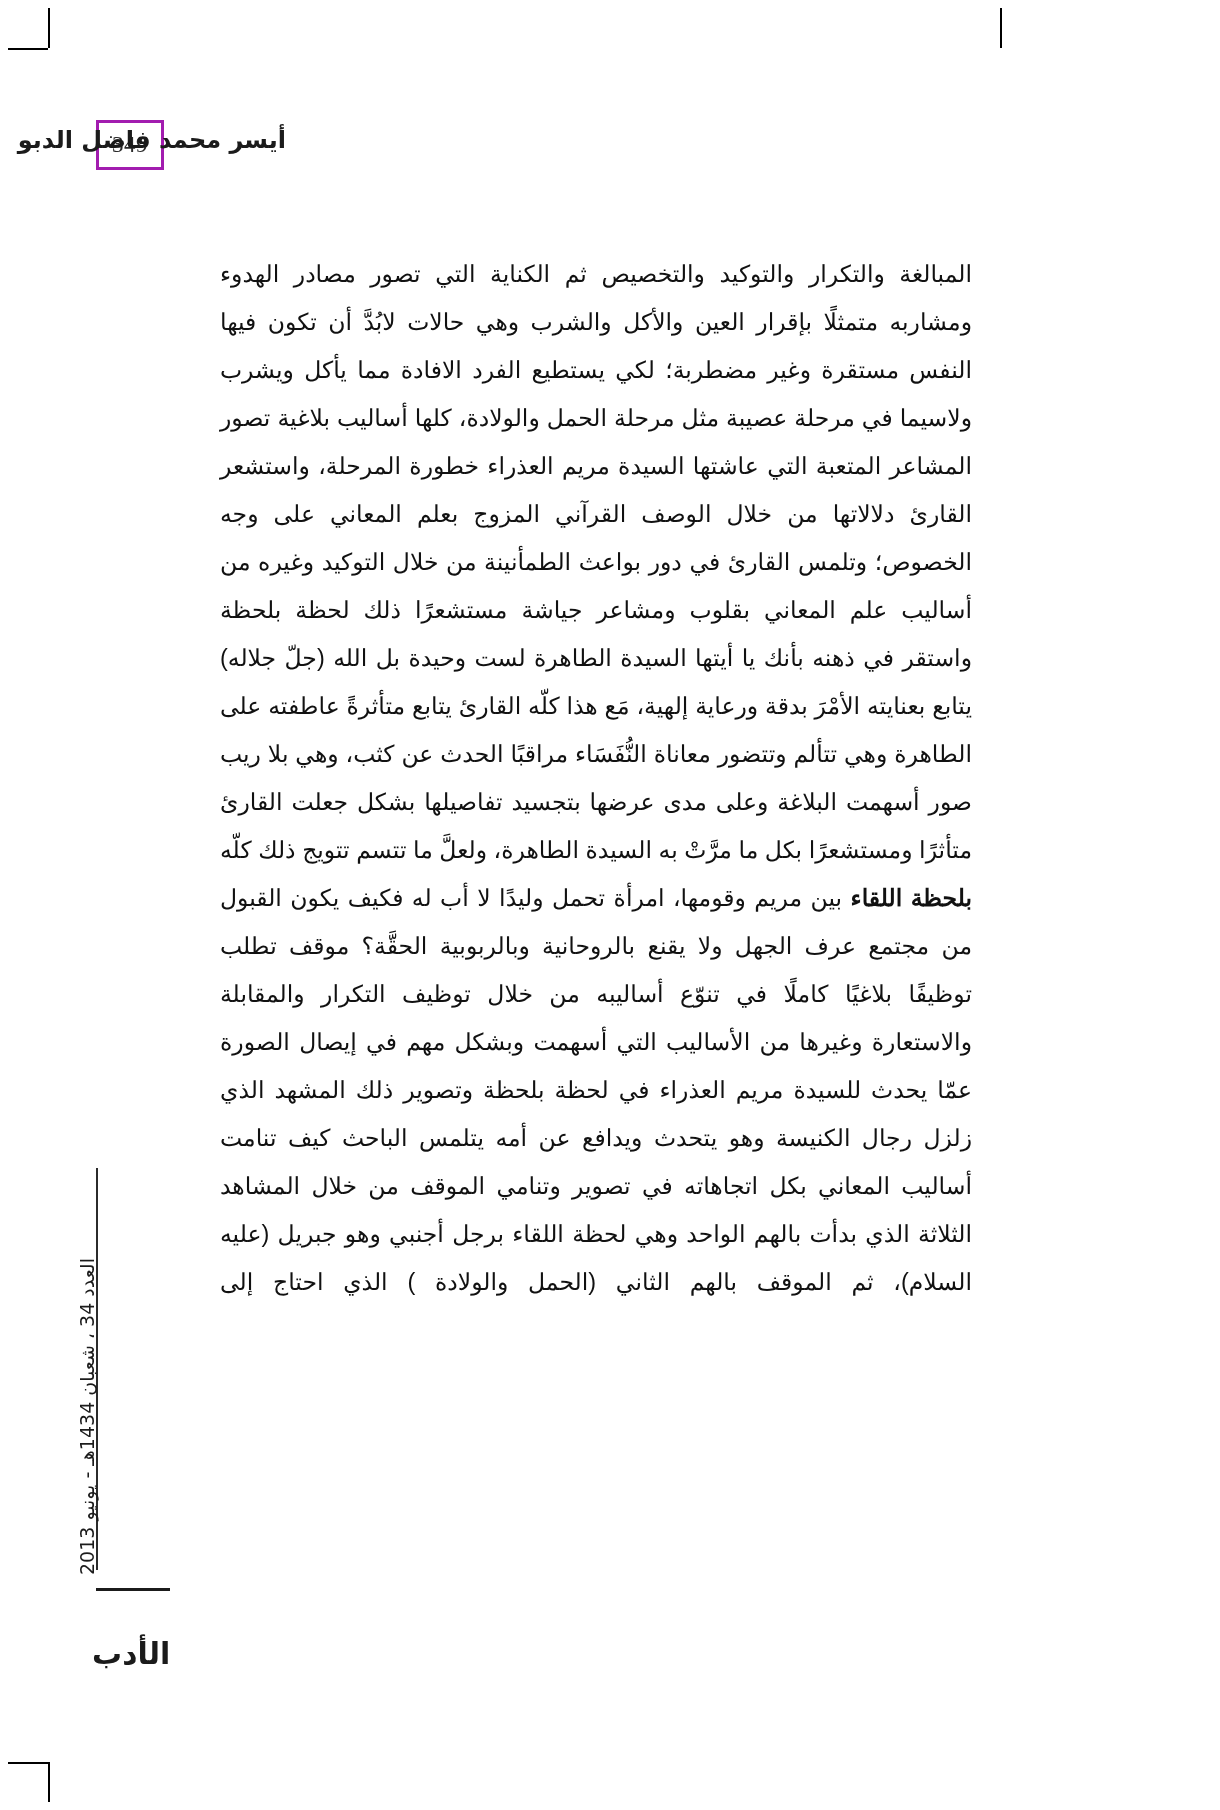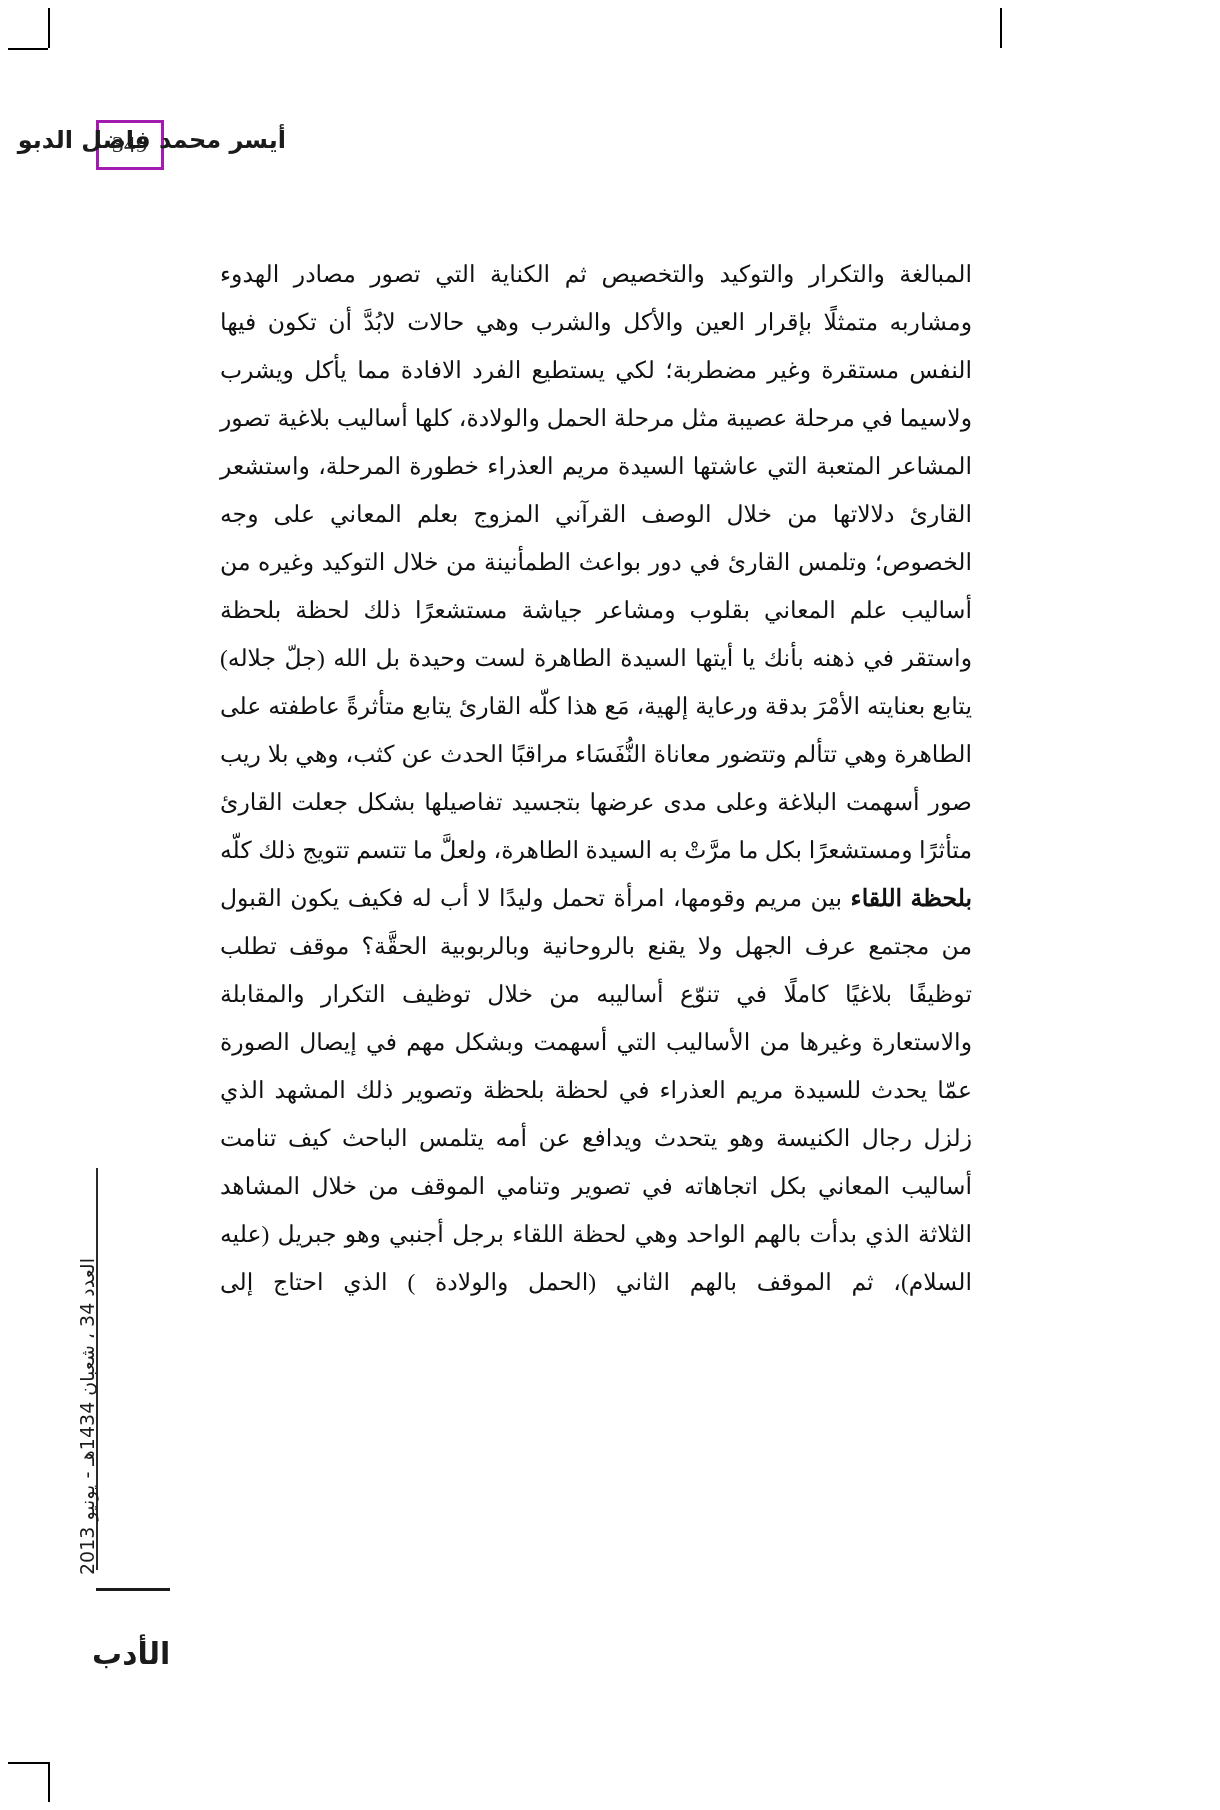--- a/index.html
+++ b/index.html
@@ -112,21 +112,21 @@
     position: absolute;
     top: 250px;
     right: 248px;
     width: 752px;
     direction: rtl;
     text-align: justify;
     text-align-last: justify;
     font-size: 23.5px;
     line-height: 48px;
     color: #111111;
-    font-family: Liberation Serif, serif;
+    font-family: Liberation Sans, sans-serif;
   }
   .body-text p {
     margin: 0 0 0 0;
   }
   .bold { font-weight: bold; }
 </style>
 </head>
 <body>
 
 <div class="page">

